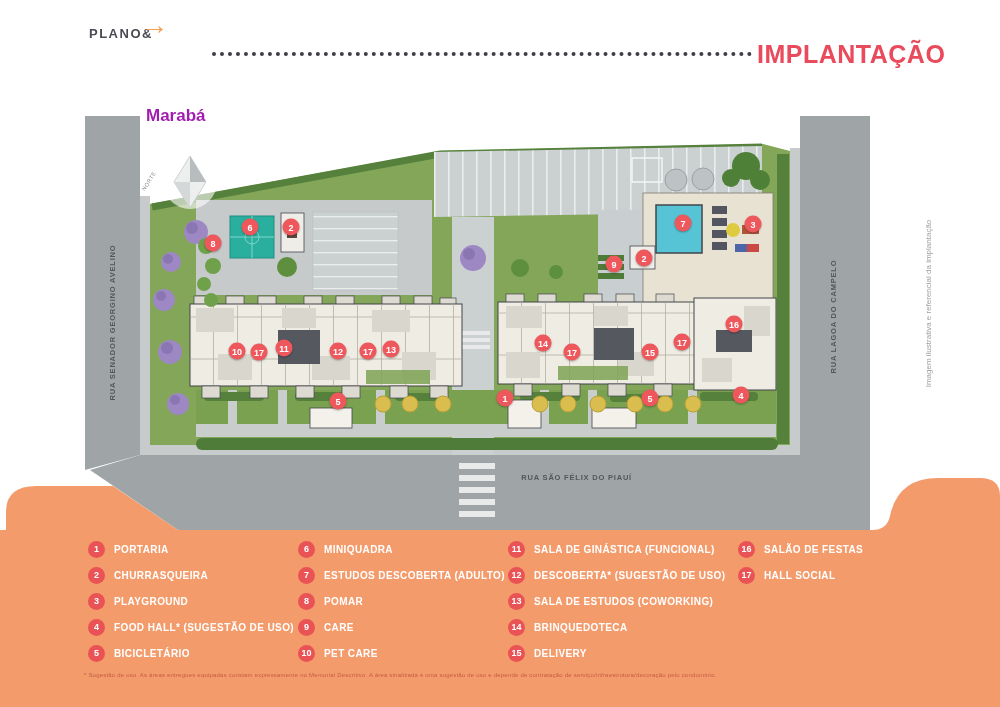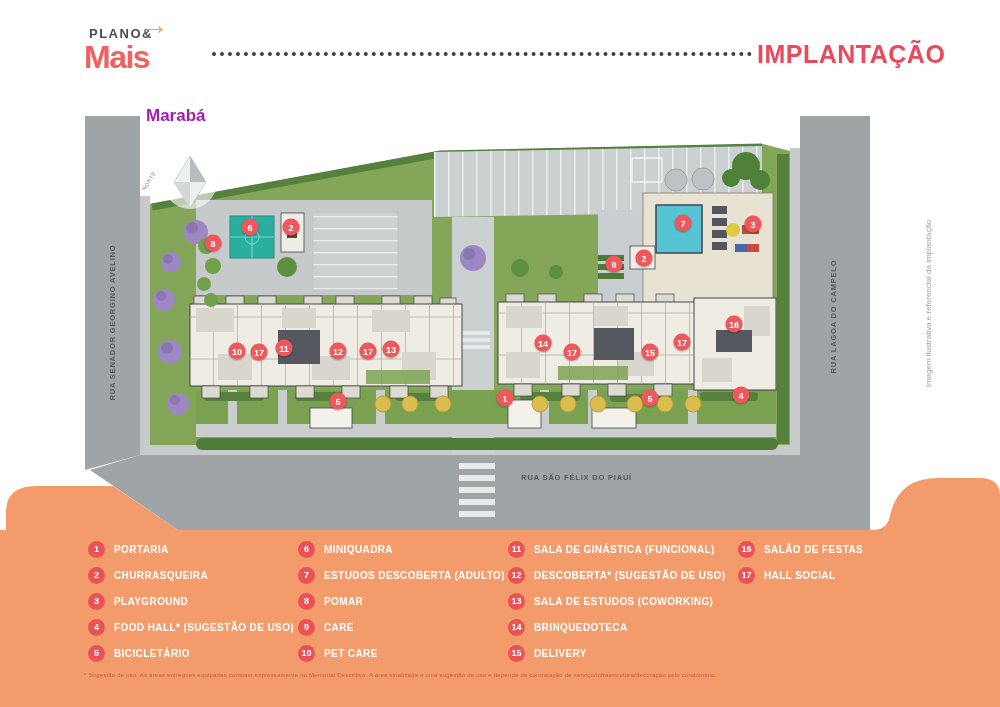--- a/index.html
+++ b/index.html
@@ -271,21 +271,20 @@
       <polygon points="190,156 206,182 190,208 174,182" fill="#EDEFEF" stroke="#C2C6C7" stroke-width="0.8"></polygon>
       <polygon points="190,156 206,182 190,182" fill="#B7BCBE"></polygon>
       <polygon points="174,182 190,208 190,182" fill="#D5D8D9"></polygon>
     </g>
   </svg>
 
   <div>
     <div class="logo-plano">PLANO&amp;</div>
     <div class="logo-arrow">→</div>
     <div class="logo-main">
-      <span class="l1">Mais</span>
     </div>
     <div class="logo-sub">Marabá</div>
     <div class="dotted-line"></div>
     <div class="impl-title">IMPLANTAÇÃO</div>
   </div>
 
   <div class="street vert" style="left:-38px;top:318px;">RUA SENADOR GEORGINO AVELINO</div>
   <div class="street vert" style="left:683px;top:312px;">RUA LAGOA DO CAMPELO</div>
   <div class="street" style="left:332px;top:473px;text-align:right;">RUA SÃO FÉLIX DO PIAUÍ</div>
   <div class="north-label">NORTE</div>

